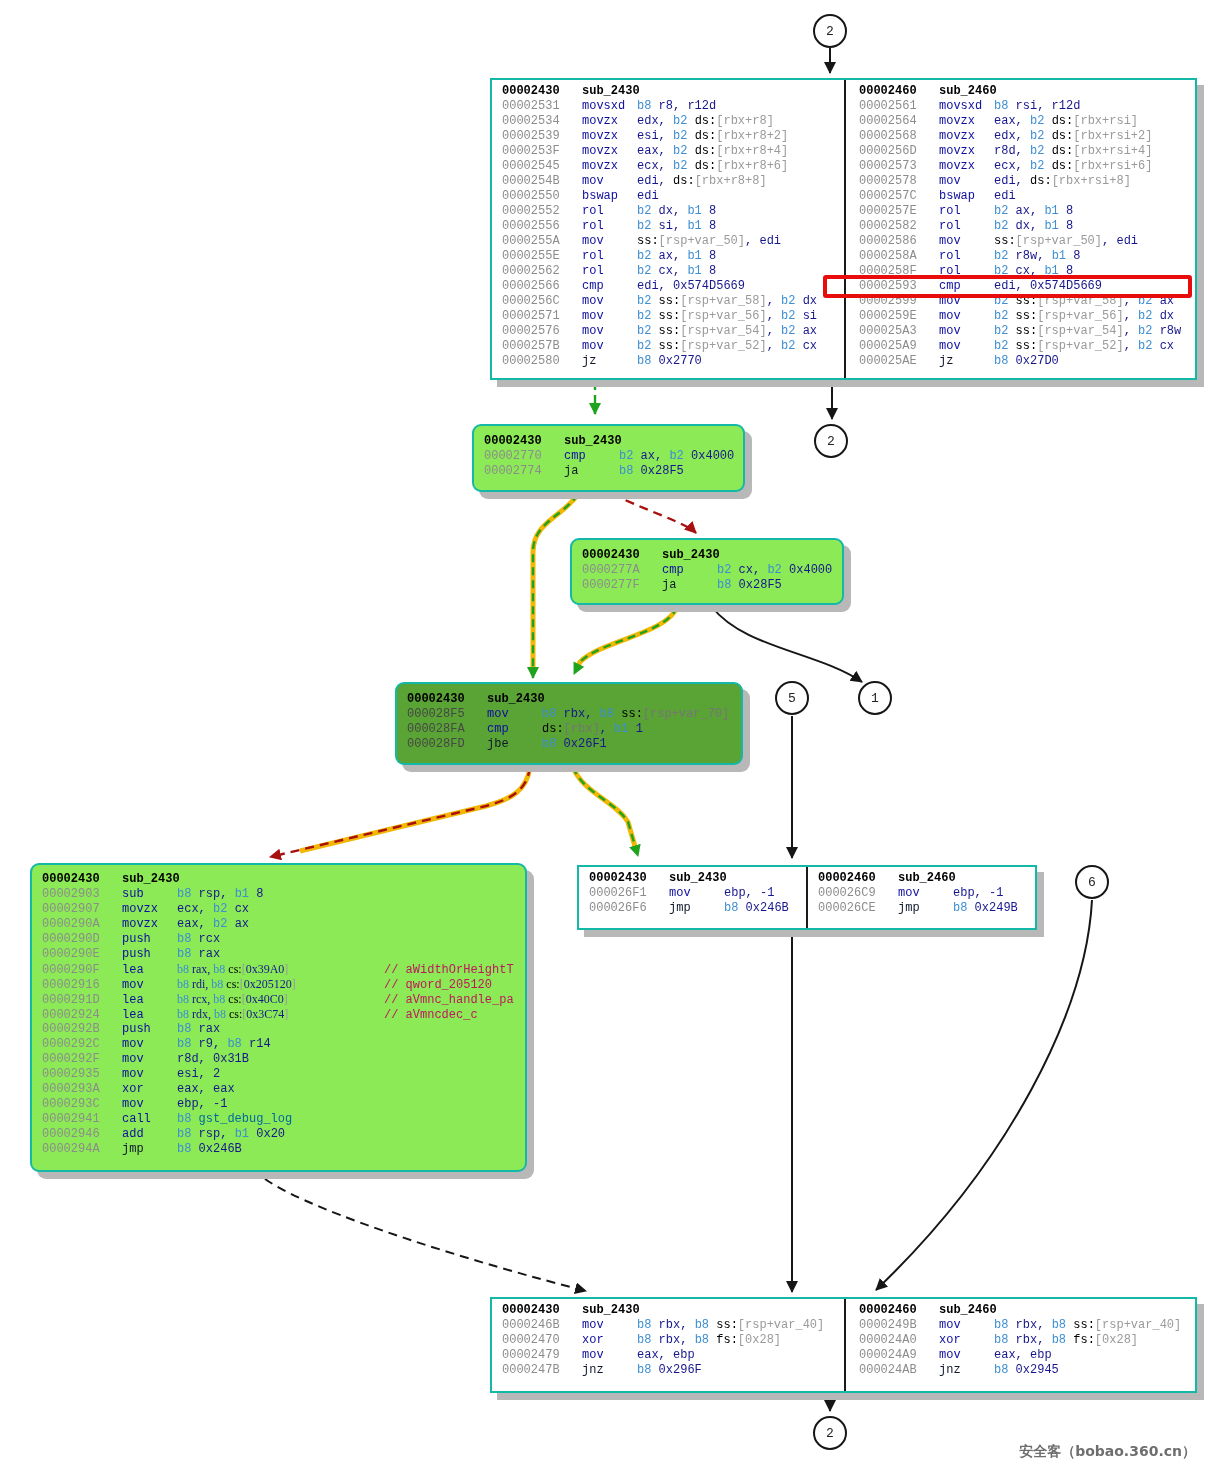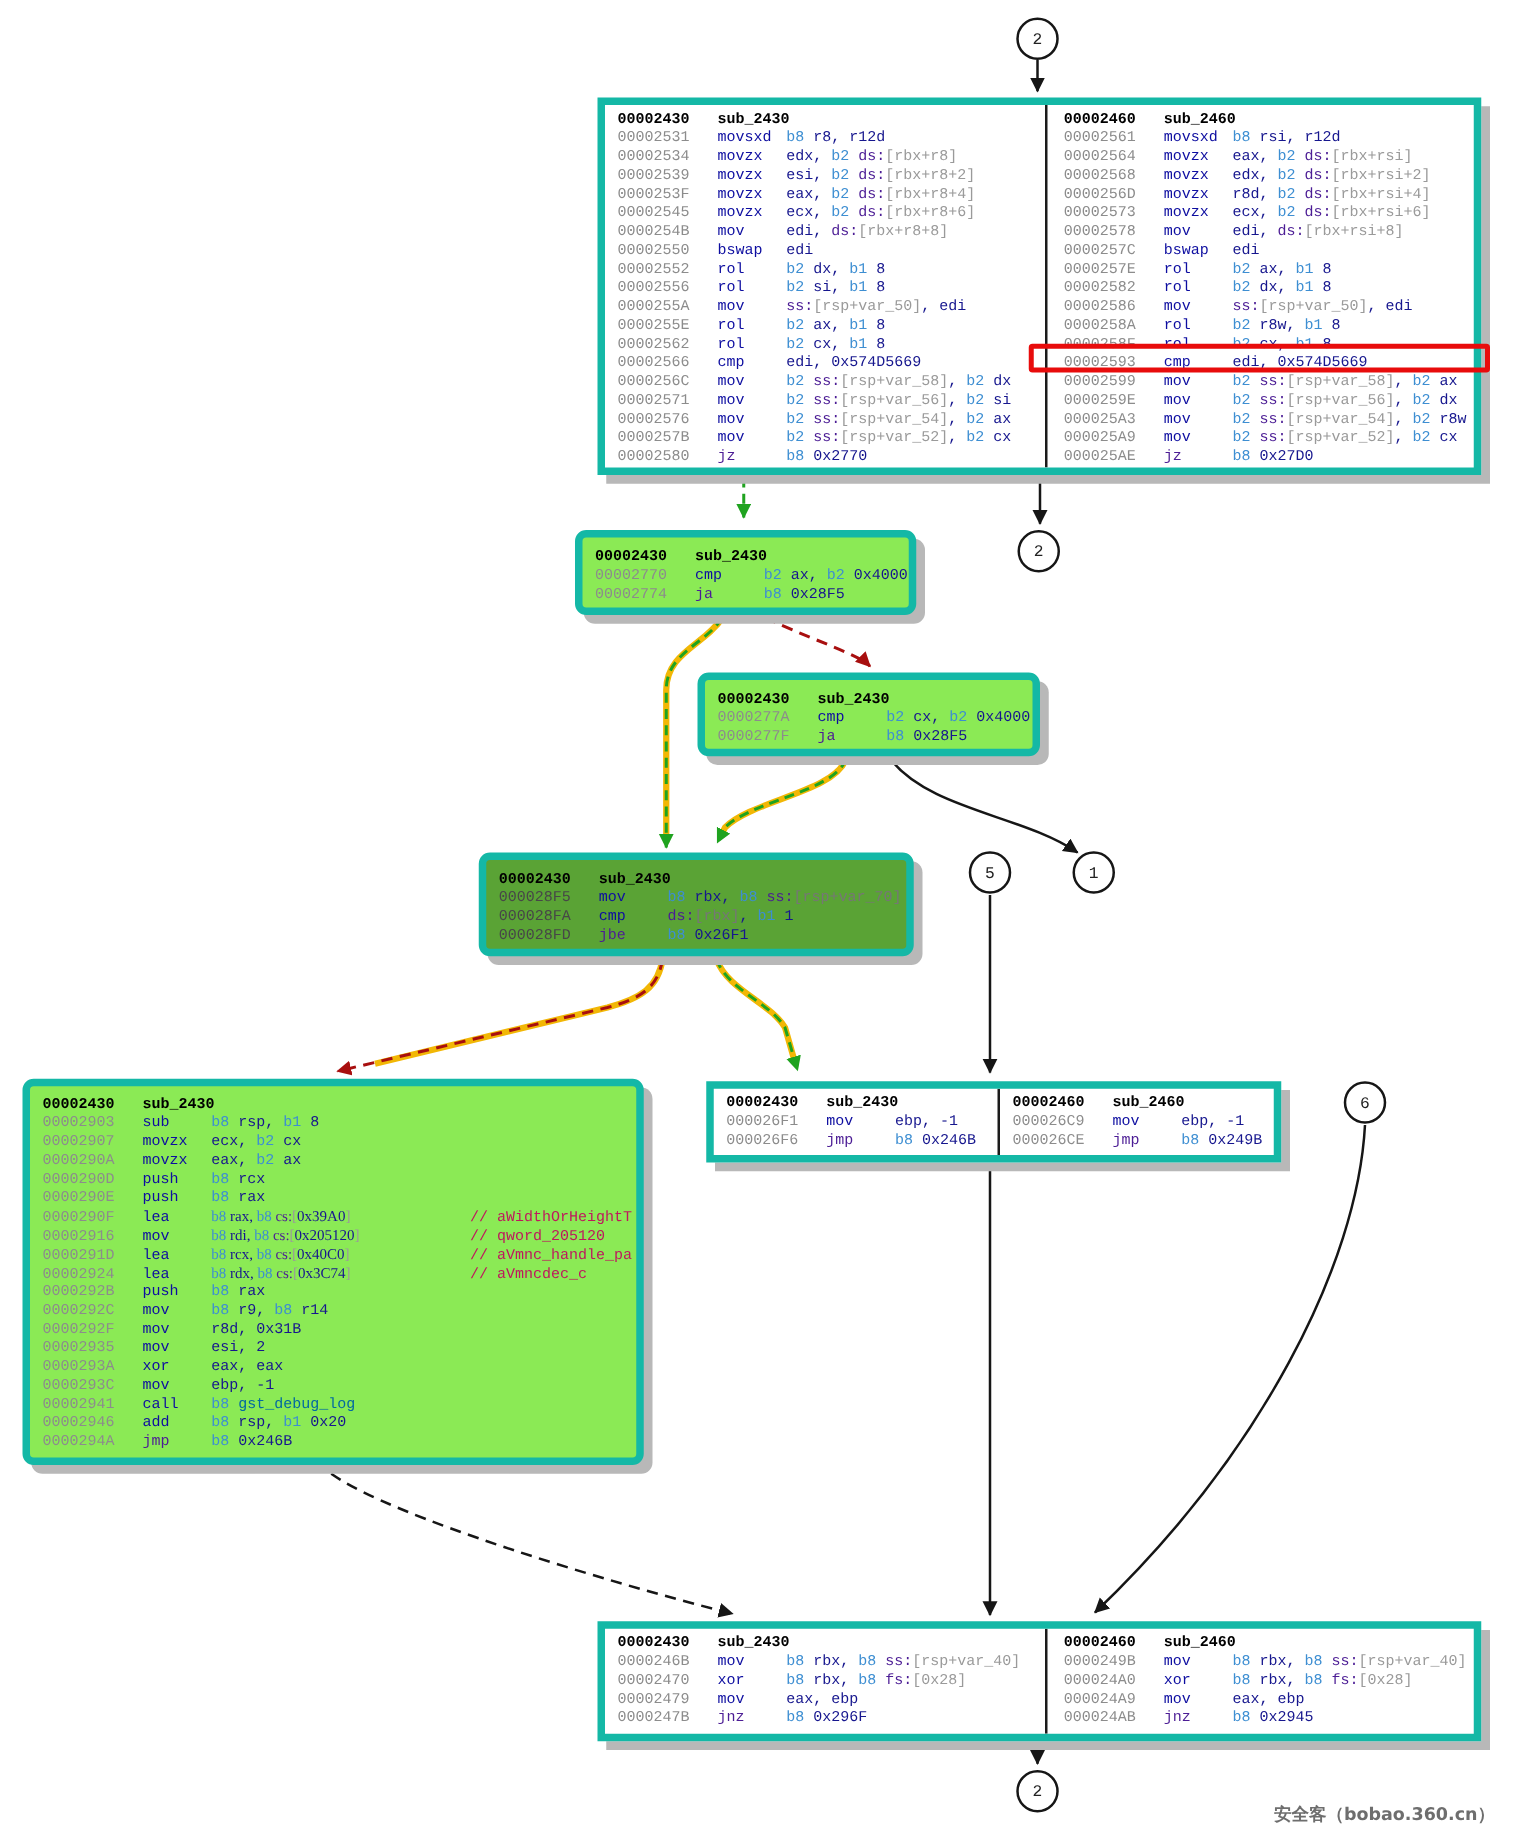--- a/index.html
+++ b/index.html
@@ -10,39 +10,39 @@
   .canvas{position:relative;width:1210px;height:1467px;background:#ffffff;overflow:hidden;
           font-family:"Liberation Mono","DejaVu Sans Mono",monospace;}
   svg.edges{position:absolute;left:0;top:0;z-index:1;}
   .eB{stroke:var(--black);stroke-width:2;fill:none;}
   .eBd{stroke:var(--black);stroke-width:2;fill:none;stroke-dasharray:9 6;}
   .eY{stroke:var(--yellow);stroke-width:5;fill:none;}
   .eGd{stroke:var(--green);stroke-width:2.4;fill:none;stroke-dasharray:8 5;}
   .eRd{stroke:var(--red);stroke-width:2.4;fill:none;stroke-dasharray:9 6;}
   .fB{fill:var(--black);} .fG{fill:var(--green);} .fR{fill:var(--red);}
 
-  .block{position:absolute;box-sizing:border-box;background:#fff;border:6px solid #14b8a6;
+  .block{position:absolute;box-sizing:border-box;background:#fff;border:2px solid #14b8a6;
          box-shadow:7px 7px 0 var(--shadow);z-index:2;font-size:12px;line-height:15px;
-         white-space:pre;overflow:hidden;}
+         white-space:pre;overflow:hidden;margin-left:12px;}
   .pair{display:flex;padding:0;}
   .half{box-sizing:border-box;padding:4px 0 4px 10px;overflow:hidden;white-space:pre;}
   .half + .half{border-left:2px solid #1b1b1b;padding-left:13px;}
   .solo{padding:5px 0 4px 10px;}
   .lgreen{background:var(--lgreen);border-radius:9px;}
   .dgreen{background:var(--dgreen);border-radius:9px;}
   .lgreen.solo,.dgreen.solo{padding-top:8px;}
   .bh{font-weight:bold;color:#000;}
   .bha{display:inline-block;width:80px;font-weight:bold;color:#000;}
   .bhn{font-weight:bold;color:#000;}
   .row{height:15px;}
   .addr{display:inline-block;width:80px;color:#8c8c8c;}
   .dgreen .addr{color:#474747;}
   .mn{display:inline-block;width:55px;color:#0d0da0;}
-  .mn.j{color:#4c1d95;}
-  .sop{color:#16168e;} .ssz{color:#3d8ed2;} .sseg{color:#4c1d95;}
+  .mn.j{color:#0f172a;}
+  .sop{color:#16168e;} .ssz{color:#3d8ed2;} .sseg{color:#000000;}
   .sgr{color:#9a9a9a;} .sfn{color:#0369a1;} .cmt{color:#be185d;}
   .dgreen .sgr{color:#767676;text-align:center;}
   .opsfix{display:inline-block;width:207px;font-family:Liberation Serif, serif;}
 
   .circle{position:absolute;width:34px;height:34px;border:2px solid #161616;border-radius:50%;
           background:#fff;z-index:3;display:flex;align-items:center;justify-content:center;
           font-size:13px;color:#222;box-sizing:border-box;}
   .hlbox{position:absolute;left:823px;top:275px;width:369px;height:23px;border:4px solid var(--hl);
          border-radius:3px;z-index:4;box-sizing:border-box;background:transparent;}
   .watermark{position:absolute;right:14px;bottom:6px;font-family:"DejaVu Sans","Liberation Sans",sans-serif;

